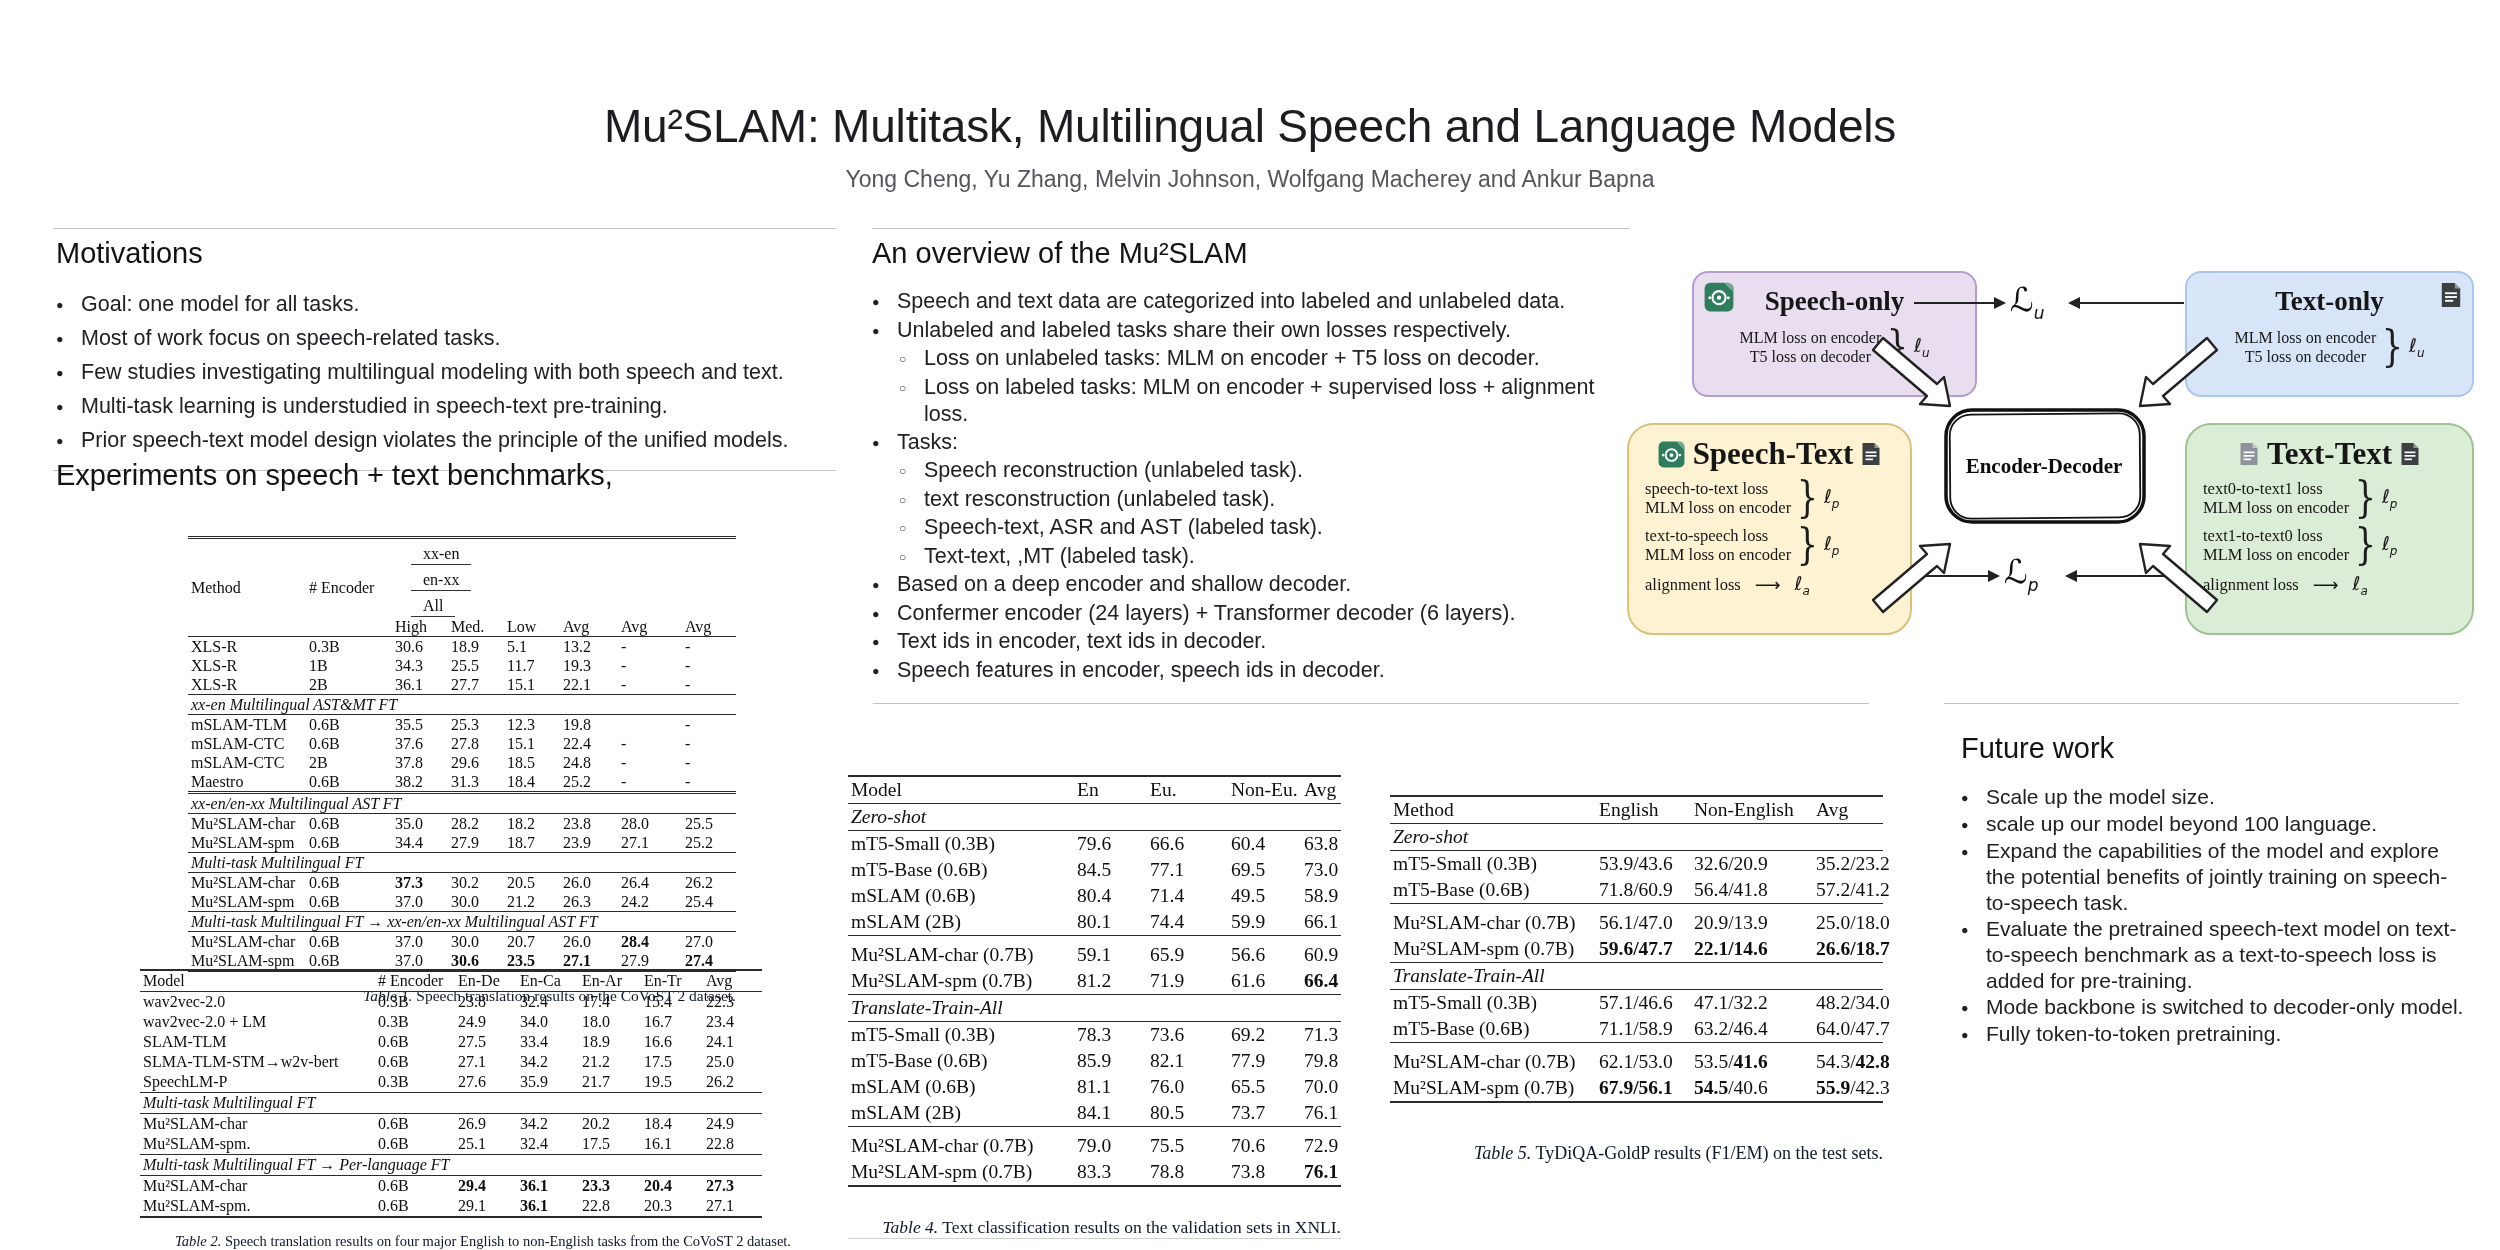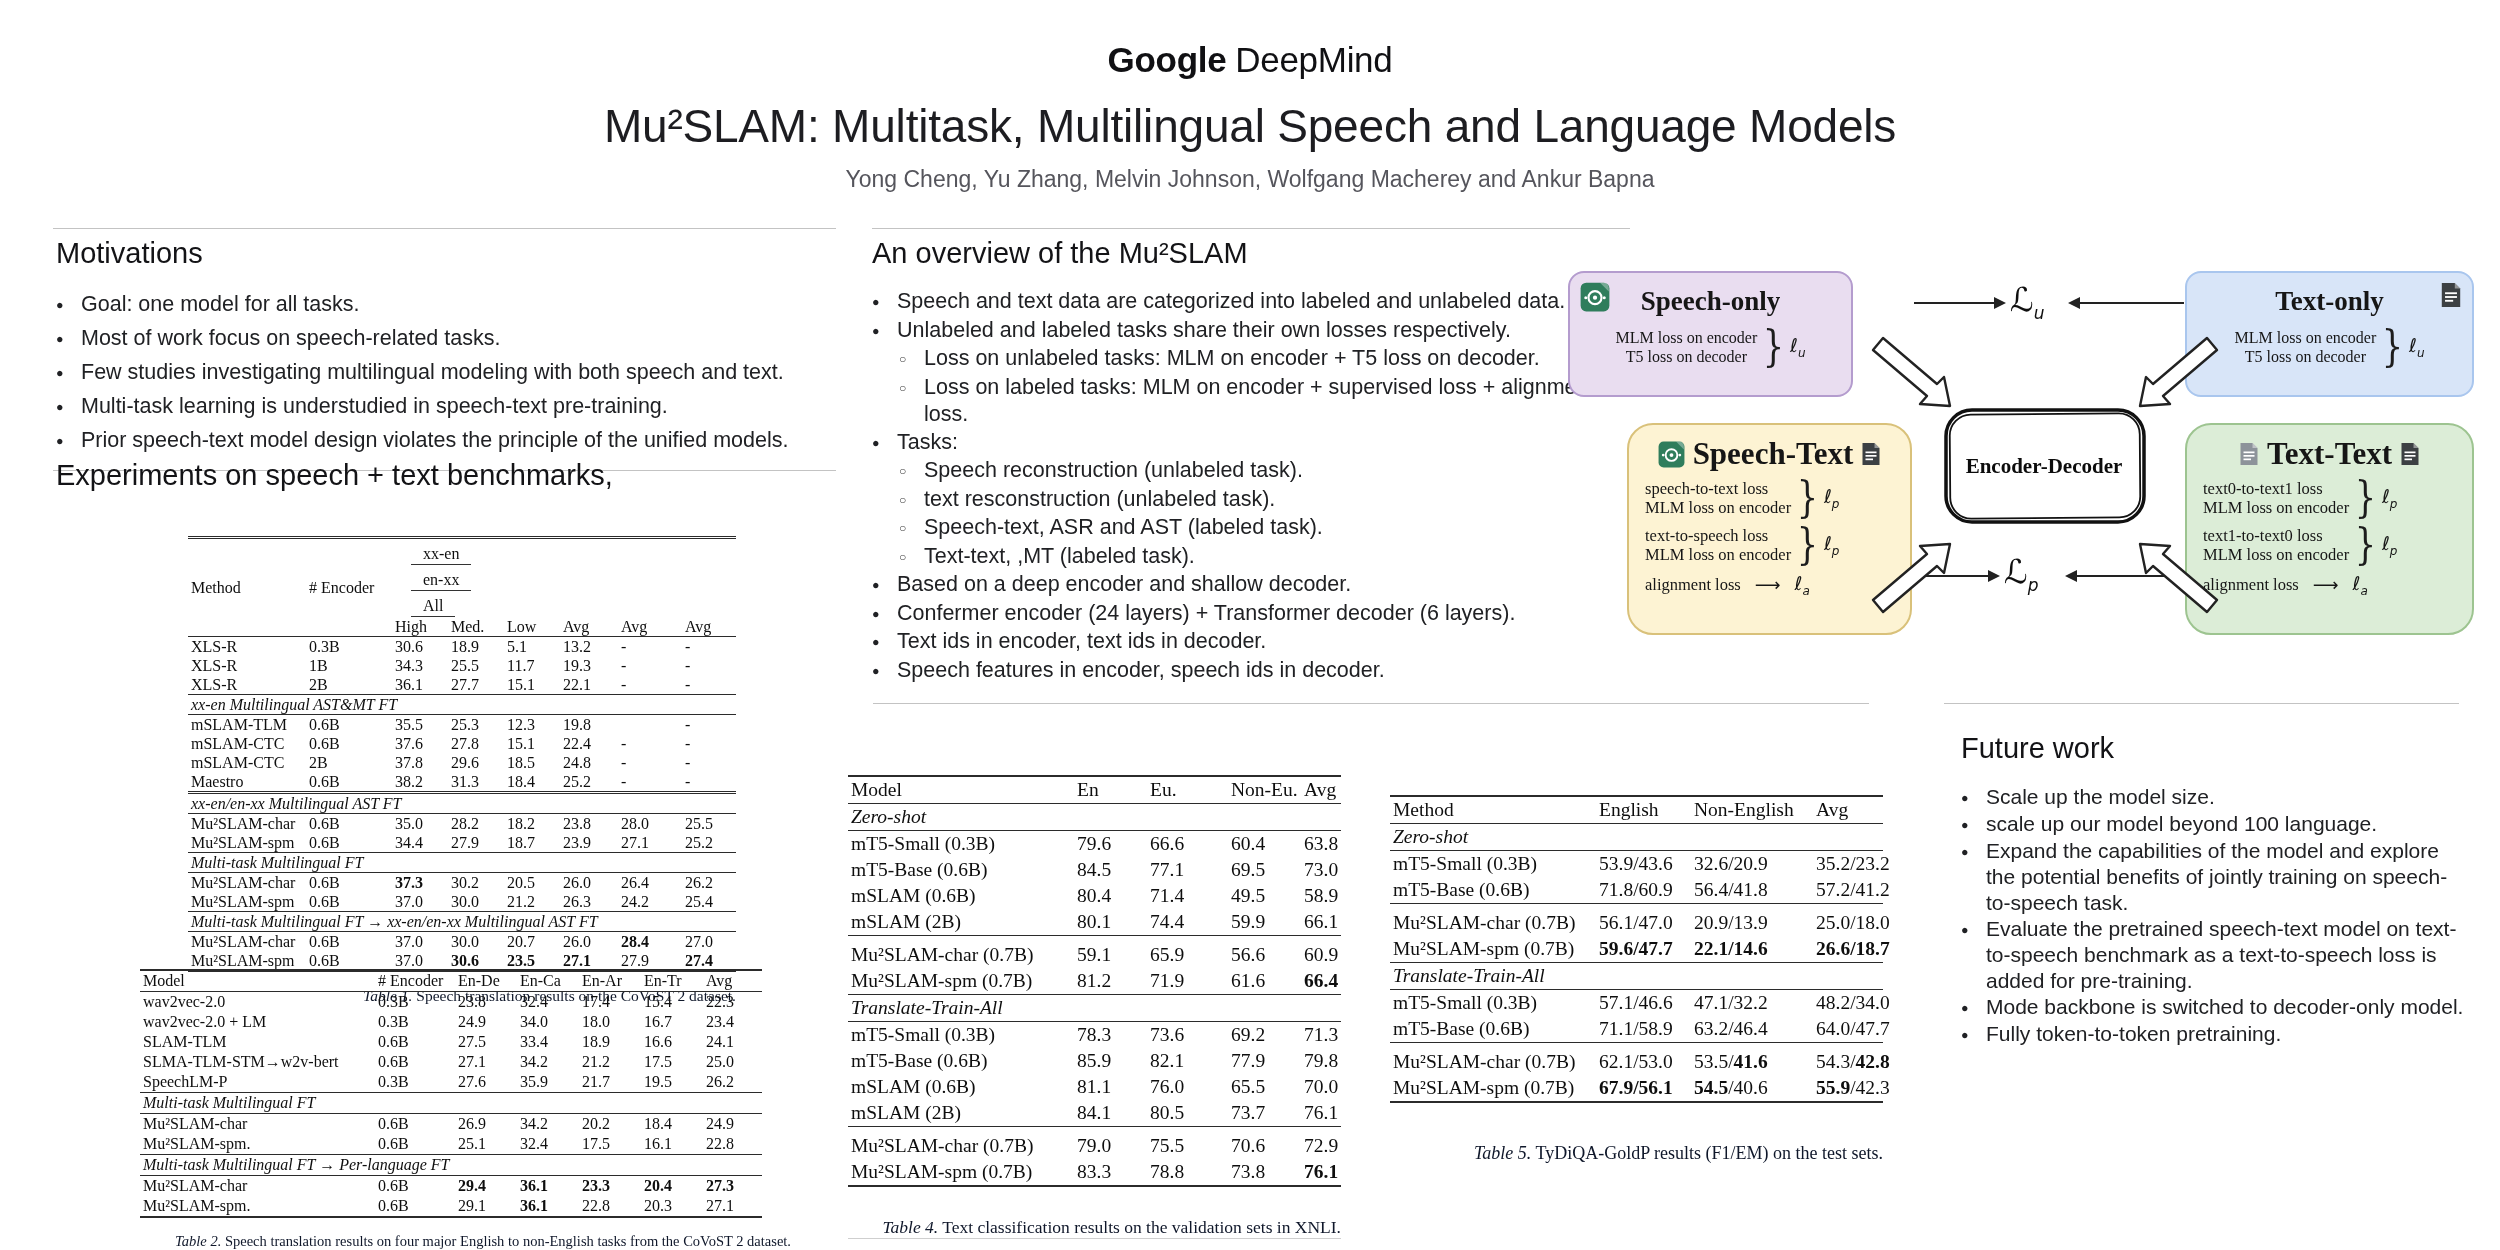--- a/index.html
+++ b/index.html
@@ -68,21 +68,21 @@
   .b{font-weight:bold;}
   .caption{font-family:"Liberation Serif","DejaVu Serif",serif;color:#0f172a;text-align:right;}
   #t1cap{margin-top:15px;font-size:15.5px;}
   #t2cap{margin-top:15px;font-size:14.5px;white-space:nowrap;width:680px;margin-left:-29px;}
   #t4cap{margin-top:30px;font-size:17.5px;white-space:nowrap;}
   #t5cap{margin-top:40px;font-size:18px;}
   .cap-label{font-style:italic;}
 
   
   .dbox{position:absolute;box-sizing:border-box;font-family:"Liberation Serif","DejaVu Serif",serif;color:#161616;z-index:2;}
-  #box-speech-only{left:1568px;top:271px;width:285px;height:126px;background:var(--c-so-bg);border:2px solid var(--c-so-bd);border-radius:16px;}
+  #box-speech-only{left:1692px;top:271px;width:285px;height:126px;background:var(--c-so-bg);border:2px solid var(--c-so-bd);border-radius:16px;}
   #box-text-only{left:2185px;top:271px;width:289px;height:126px;background:var(--c-to-bg);border:2px solid var(--c-to-bd);border-radius:16px;}
   #box-speech-text{left:1627px;top:423px;width:285px;height:212px;background:var(--c-st-bg);border:2px solid var(--c-st-bd);border-radius:26px;}
   #box-text-text{left:2185px;top:423px;width:289px;height:212px;background:var(--c-tt-bg);border:2px solid var(--c-tt-bd);border-radius:26px;}
   .dtitle.small{font-size:27px;font-weight:bold;text-align:center;margin-top:13px;}
   .lossrow{display:flex;justify-content:center;align-items:center;margin-top:9px;gap:3px;}
   .losslines{font-size:16px;line-height:19px;text-align:center;}
   .brace{font-size:42px;font-weight:400;transform:scaleX(0.8);line-height:1;font-family:"DejaVu Serif",serif;color:#1c1c1c;}
   .ell{font-size:19px;white-space:nowrap;}
   .ell i{font-family:"DejaVu Sans",sans-serif;font-style:italic;}
   .ell sub{font-size:12px;font-family:"DejaVu Sans",sans-serif;font-style:italic;}
@@ -101,23 +101,20 @@
   #loss-u{left:2010px;top:280px;}
   #loss-p{left:2004px;top:552px;}
   .bigloss sub{font-size:17px;}
   #dsvg{position:absolute;left:0;top:0;z-index:4;pointer-events:none;}
 </style>
 </head>
 <body>
 
 <div id="canvas">
 
-  <div class="brand">
-    <span class="g">Google</span><span class="dm">DeepMind</span>
-  </div>
   <div class="title">Mu²SLAM: Multitask, Multilingual Speech and Language Models</div>
   <div class="authors">Yong Cheng, Yu Zhang, Melvin Johnson, Wolfgang Macherey and Ankur Bapna</div>
 
   <div class="rule" id="rule-left-top"></div>
   <div class="rule" id="rule-mid-top"></div>
   <div class="rule" id="rule-left-2"></div>
   <div class="rule" id="rule-mid-2"></div>
   <div class="rule" id="rule-right-2"></div>
   <div class="rule" id="rule-t4-bottom"></div>
 

